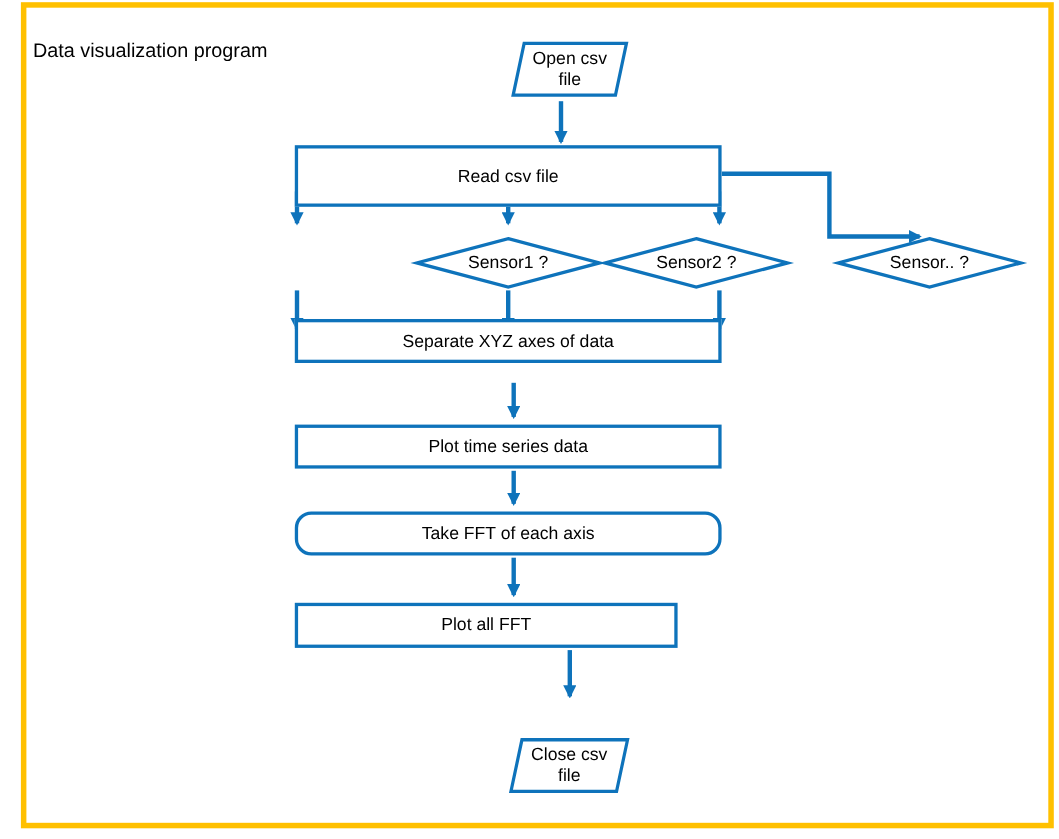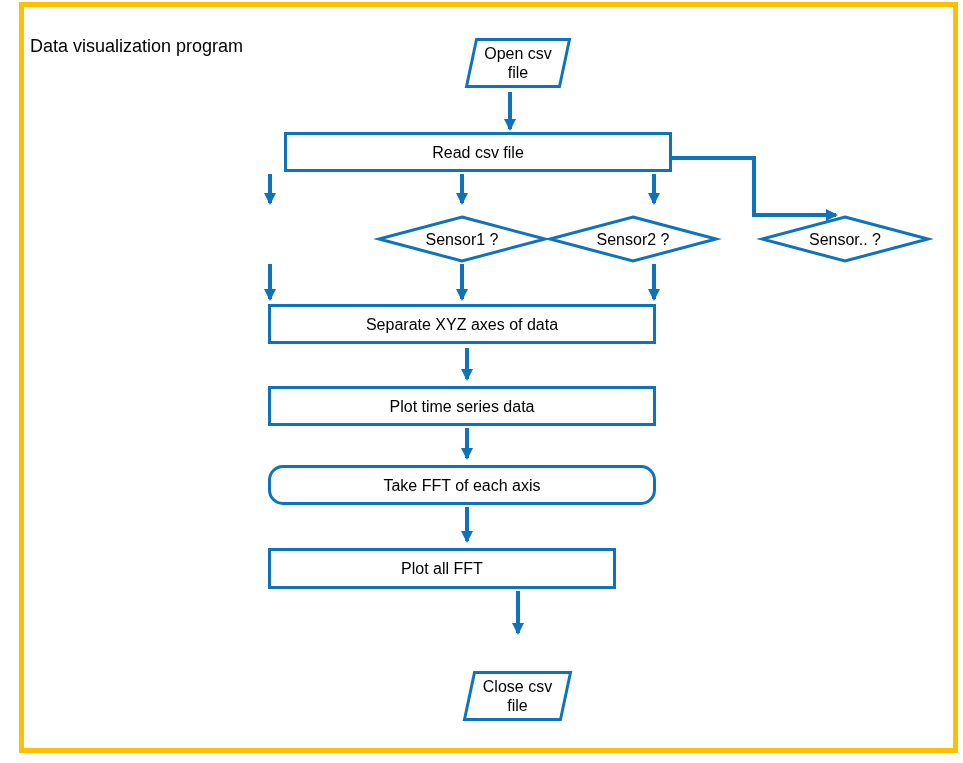--- a/index.html
+++ b/index.html
@@ -56,21 +56,21 @@
     <path class="connector" d="M467 507 V541" marker-end="url(#arrowhead)"></path>
     <path class="connector" d="M518 591 V633" marker-end="url(#arrowhead)"></path>
   </svg>
 
   <div class="node para" style="left:462px;top:38px;width:112px;height:50px;">
     <div class="skew"></div>
     <span class="label">Open csv
 file</span>
   </div>
 
-  <div class="node process" style="left:284px;top:132px;width:388px;height:40px;">
+  <div class="node process" style="left:268px;top:132px;width:388px;height:56px;">
     <span class="label">Read csv file</span>
   </div>
 
 
   <div class="node diamond" style="left:376px;top:215px;width:172px;height:48px;">
     <svg viewBox="0 0 172 48">
       <polygon points="86,2 169,24 86,46 3,24"></polygon>
     </svg>
     <span class="label">Sensor1 ?</span>
   </div>
@@ -82,21 +82,21 @@
     <span class="label">Sensor2 ?</span>
   </div>
 
   <div class="node diamond" style="left:759px;top:215px;width:172px;height:48px;">
     <svg viewBox="0 0 172 48">
       <polygon points="86,2 169,24 86,46 3,24"></polygon>
     </svg>
     <span class="label">Sensor.. ?</span>
   </div>
 
-  <div class="node process" style="left:268px;top:304px;width:388px;height:40px;">
+  <div class="node process" style="left:268px;top:290px;width:388px;height:40px;">
     <span class="label">Separate XYZ axes of data</span>
   </div>
 
   <div class="node process" style="left:268px;top:386px;width:388px;height:40px;">
     <span class="label">Plot time series data</span>
   </div>
 
   <div class="node process" style="left:268px;top:465px;width:388px;height:40px;border-radius:15px;">
     <span class="label">Take FFT of each axis</span>
   </div>

